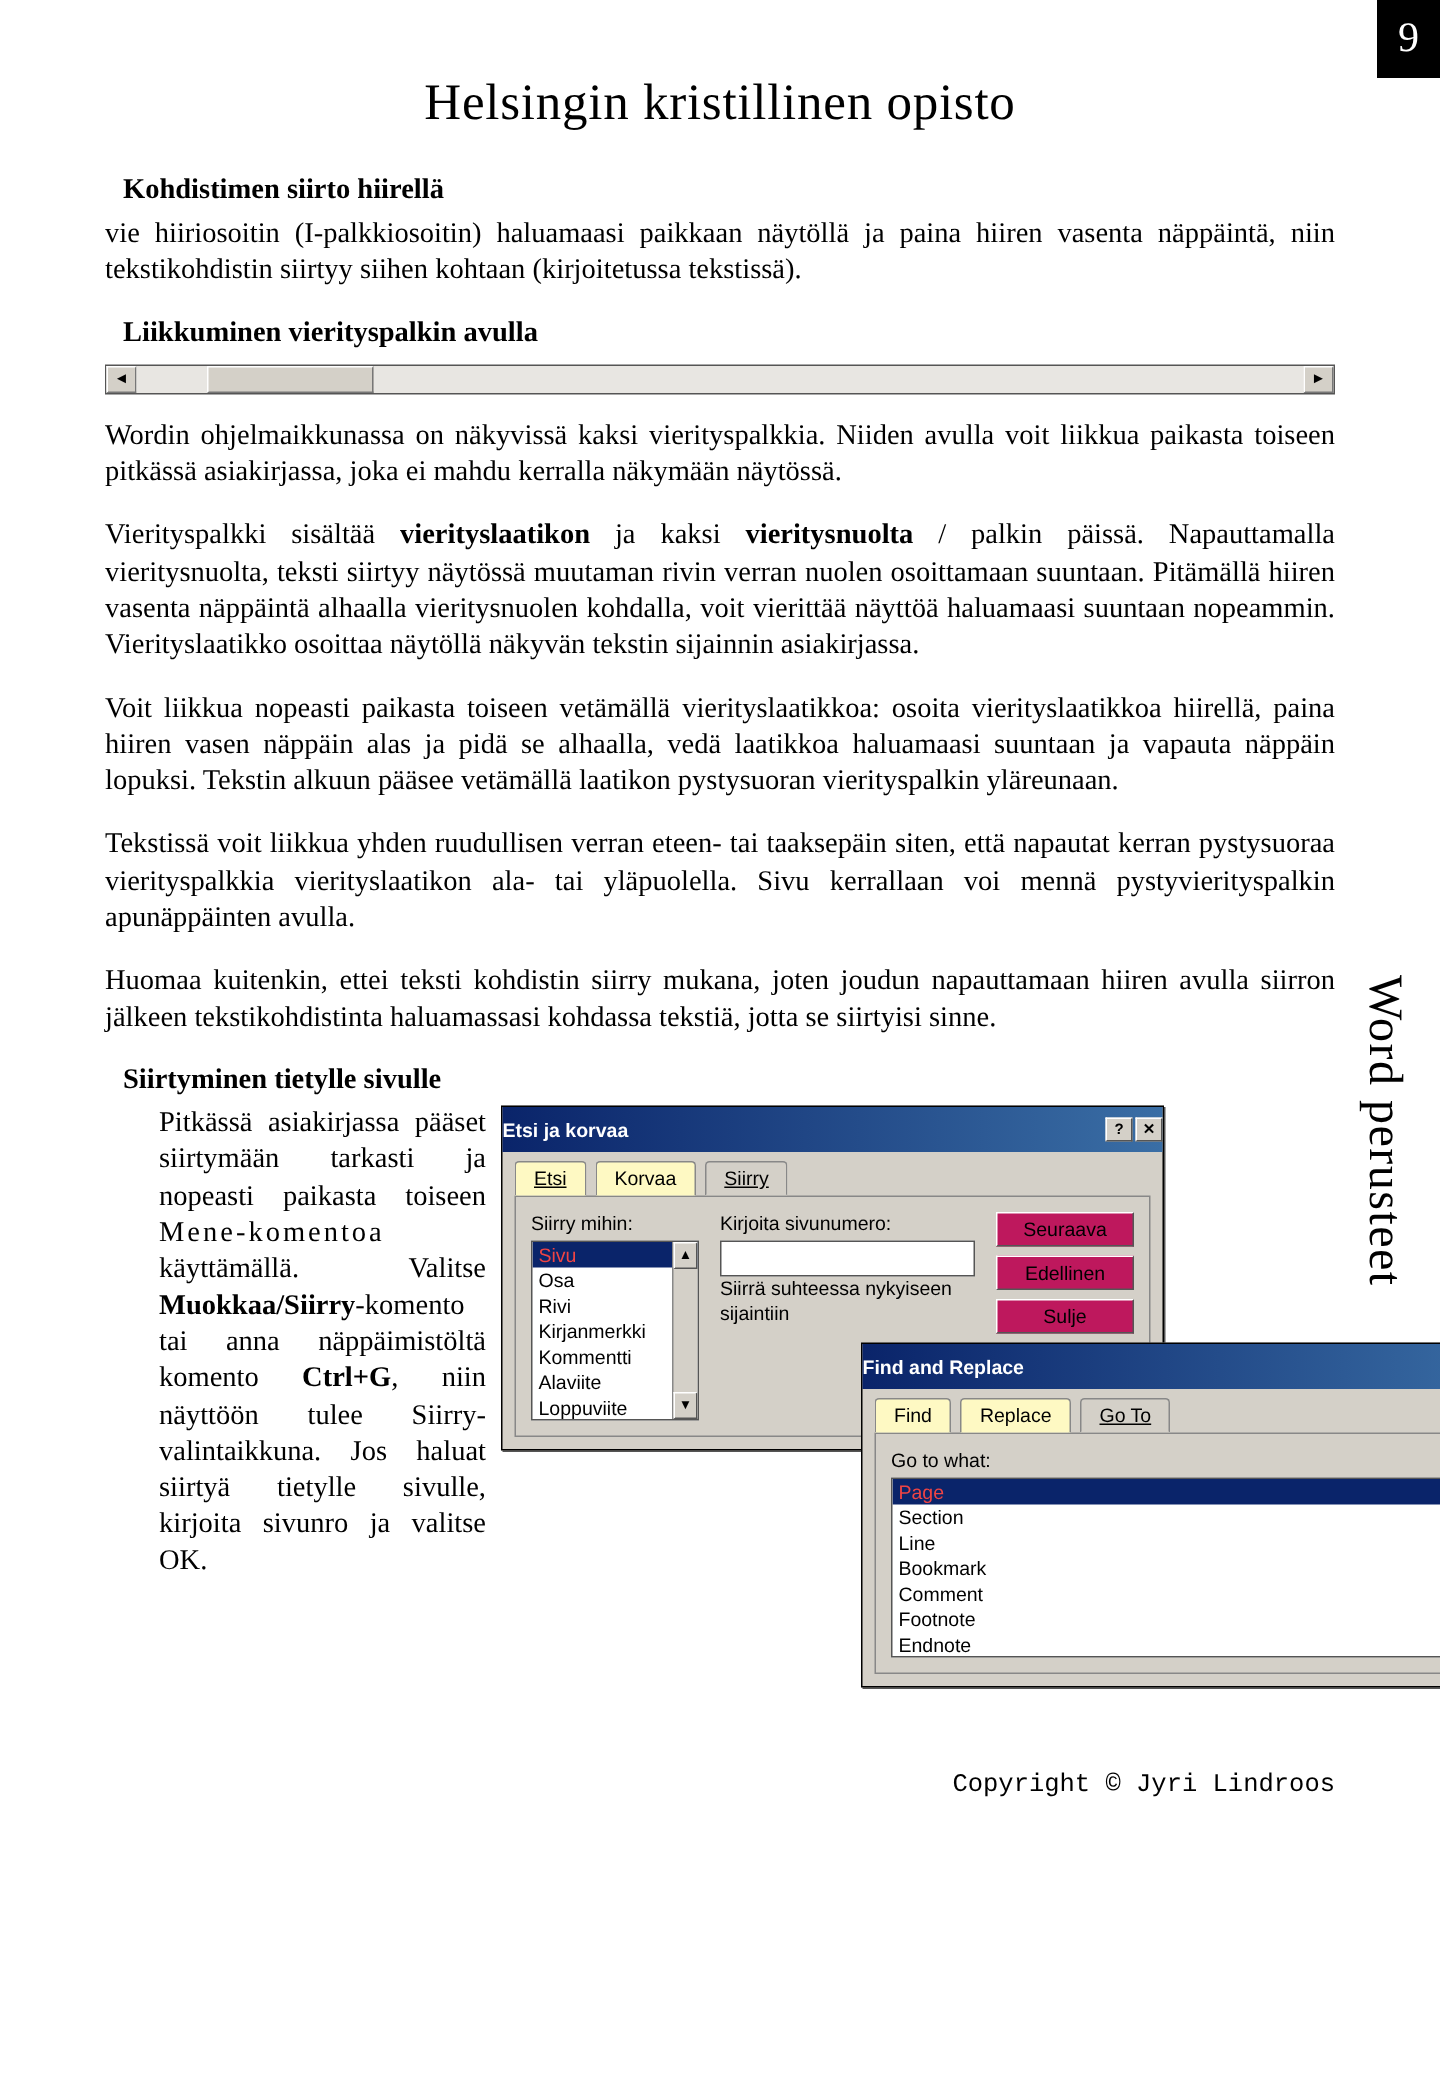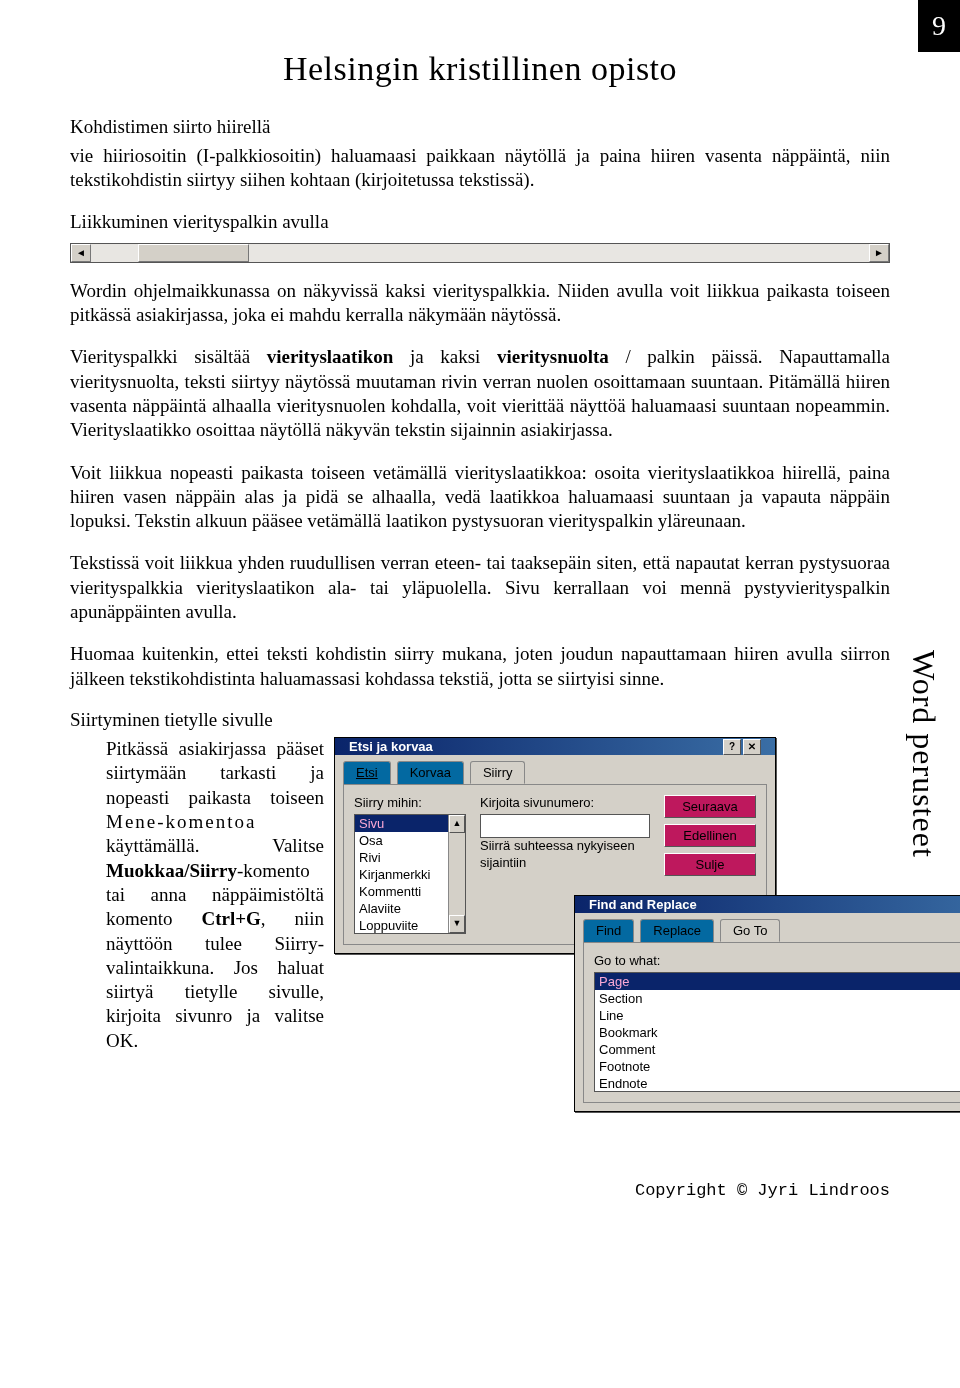--- a/index.html
+++ b/index.html
@@ -1,50 +1,50 @@
 <!DOCTYPE html>
 <html><head>
 <meta charset="utf-8">
 <style>
 body { margin:0; padding:0; font-family:"Times New Roman", serif; font-size:19px; color:#000; background:#fff; width:960px; }
 .page { padding:50px 70px 30px 70px; position:relative; }
 .header-row { display:flex; justify-content:center; align-items:flex-start; margin-bottom:28px; }
 .header-title { font-size:34px; font-weight:normal; letter-spacing:0.5px; }
 .page-number-box { position:absolute; right:0; top:0; width:42px; height:52px; background:#000; color:#fff; display:flex; align-items:center; justify-content:center; font-size:28px; }
-.section-heading { font-weight:normal; margin:18px 0 6px 0; }
+.section-heading { font-weight:bold; margin:18px 0 6px 12px; }
 p { margin:0 0 18px 0; line-height:1.28; text-align:justify; }
 .para-tight { margin-bottom:10px; }
 .scrollbar { display:flex; align-items:stretch; height:18px; border:1px solid #555; margin:6px 0 16px 0; }
 .sb-btn { width:18px; background:#d4d0c8; border:1px solid #fff; border-right-color:#777; border-bottom-color:#777; display:flex; align-items:center; justify-content:center; font-size:10px; }
 .sb-track { flex:1; background:#e8e6e2; position:relative; }
 .sb-thumb { position:absolute; left:6%; top:0; bottom:0; width:14%; background:#d4d0c8; border:1px solid #fff; border-right-color:#777; border-bottom-color:#777; }
 .side-text { position:absolute; right:18px; top:650px; writing-mode:vertical-rl; font-size:32px; letter-spacing:1px; }
 .two-col { display:flex; gap:10px; align-items:flex-start; }
 .two-col .left { flex:0 0 218px; line-height:1.28; text-align:justify;margin-left:36px; }
 .dialogs { flex:1; position:relative; height:420px; }
 
 
 .dlg { position:absolute; background:#d4d0c8; border:1px solid #000; box-shadow:1px 1px 0 #555; font-family:Tahoma, Arial, sans-serif; font-size:13px; color:#000; }
 .dlg.fi { left:0; top:0; width:440px; }
 .dlg.en { left:240px; top:158px; width:440px; }
-.titlebar { background:linear-gradient(to right,#0a246a,#3a6ea5); color:#fff; display:flex; align-items:center; justify-content:space-between; height:17px; padding:0 14px; font-weight:bold;text-align:center; }
+.titlebar { background:linear-gradient(to right,#0a246a,#3a6ea5); color:#fff; display:flex; align-items:center; justify-content:space-between; height:30px; padding:0 0; font-weight:bold;text-align:center; }
 .titlebar .btns { display:flex; gap:2px; }
 .titlebar .wbtn { width:16px; height:14px; background:#d4d0c8; border:1px solid #fff; border-right-color:#555; border-bottom-color:#555; color:#000; font-size:10px; display:flex; align-items:center; justify-content:center; }
 .tabs { display:flex; padding:6px 8px 0 8px; gap:6px; }
-.tab { padding:3px 12px; border:1px solid #888; border-bottom:none; background:#0369a1; border-top-left-radius:3px; border-top-right-radius:3px; font-size:13px; position:relative; }
+.tab { padding:3px 12px; border:1px solid #888; border-bottom:none; background:#fef9c3; border-top-left-radius:3px; border-top-right-radius:3px; font-size:13px; position:relative; }
 .tab .ul { text-decoration:underline; }
-.tab.active { background:#d4d0c8; z-index:2; border-bottom:1px solid #d4d0c8; }
+.tab.active { background:#d4d0c8; z-index:2; border-bottom:1px solid #d4d0c8;text-decoration:underline; }
 .tabpanel { margin:0 8px 8px 8px; border:1px solid #888; padding:10px; background:#d4d0c8; display:flex; gap:14px; }
 .col-left { flex:1; }
 .col-mid { flex:1; }
 .col-right { width:92px; display:flex; flex-direction:column; gap:6px; }
 .lbl { display:block; margin-bottom:4px; }
 .listbox { background:#fff; border:1px solid #555; height:118px; overflow:hidden; position:relative; font-size:13px; }
 .listbox .item { padding:1px 4px; }
-.listbox .sel { background:#0a246a; color:#f9a8d4; }
+.listbox .sel { background:#0a246a; color:#ef4444; }
 .listbox .lb-scroll { position:absolute; right:0; top:0; bottom:0; width:16px; background:#d4d0c8; border-left:1px solid #888; display:flex; flex-direction:column; justify-content:space-between; }
 .listbox .lb-scroll .a { height:16px; border:1px solid #fff; border-right-color:#555; border-bottom-color:#555; text-align:center; font-size:9px; line-height:14px;}
 .textbox { background:#fff; border:1px solid #555; height:20px; padding:1px 4px; width:160px; }
 .winbtn { background:#be185d; border:1px solid #fff; border-right-color:#555; border-bottom-color:#555; padding:3px 0; text-align:center; font-size:13px; }
 .help-text { font-size:13px; line-height:1.3; margin-top:0; }
 .copyright { text-align:right; font-size:17px; margin-top:24px;font-family:Liberation Mono, monospace; }
 </style>
 </head>
 <body>
 

